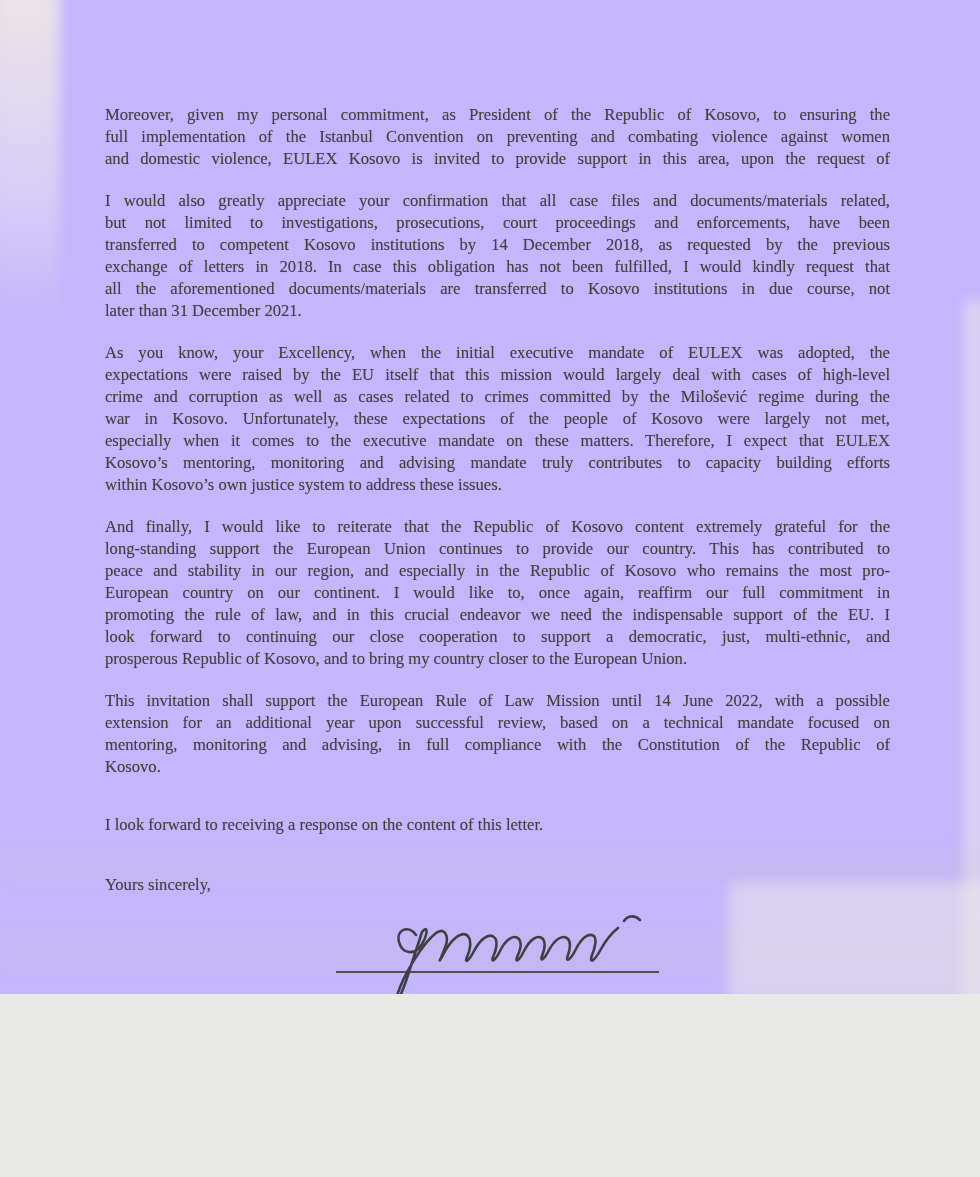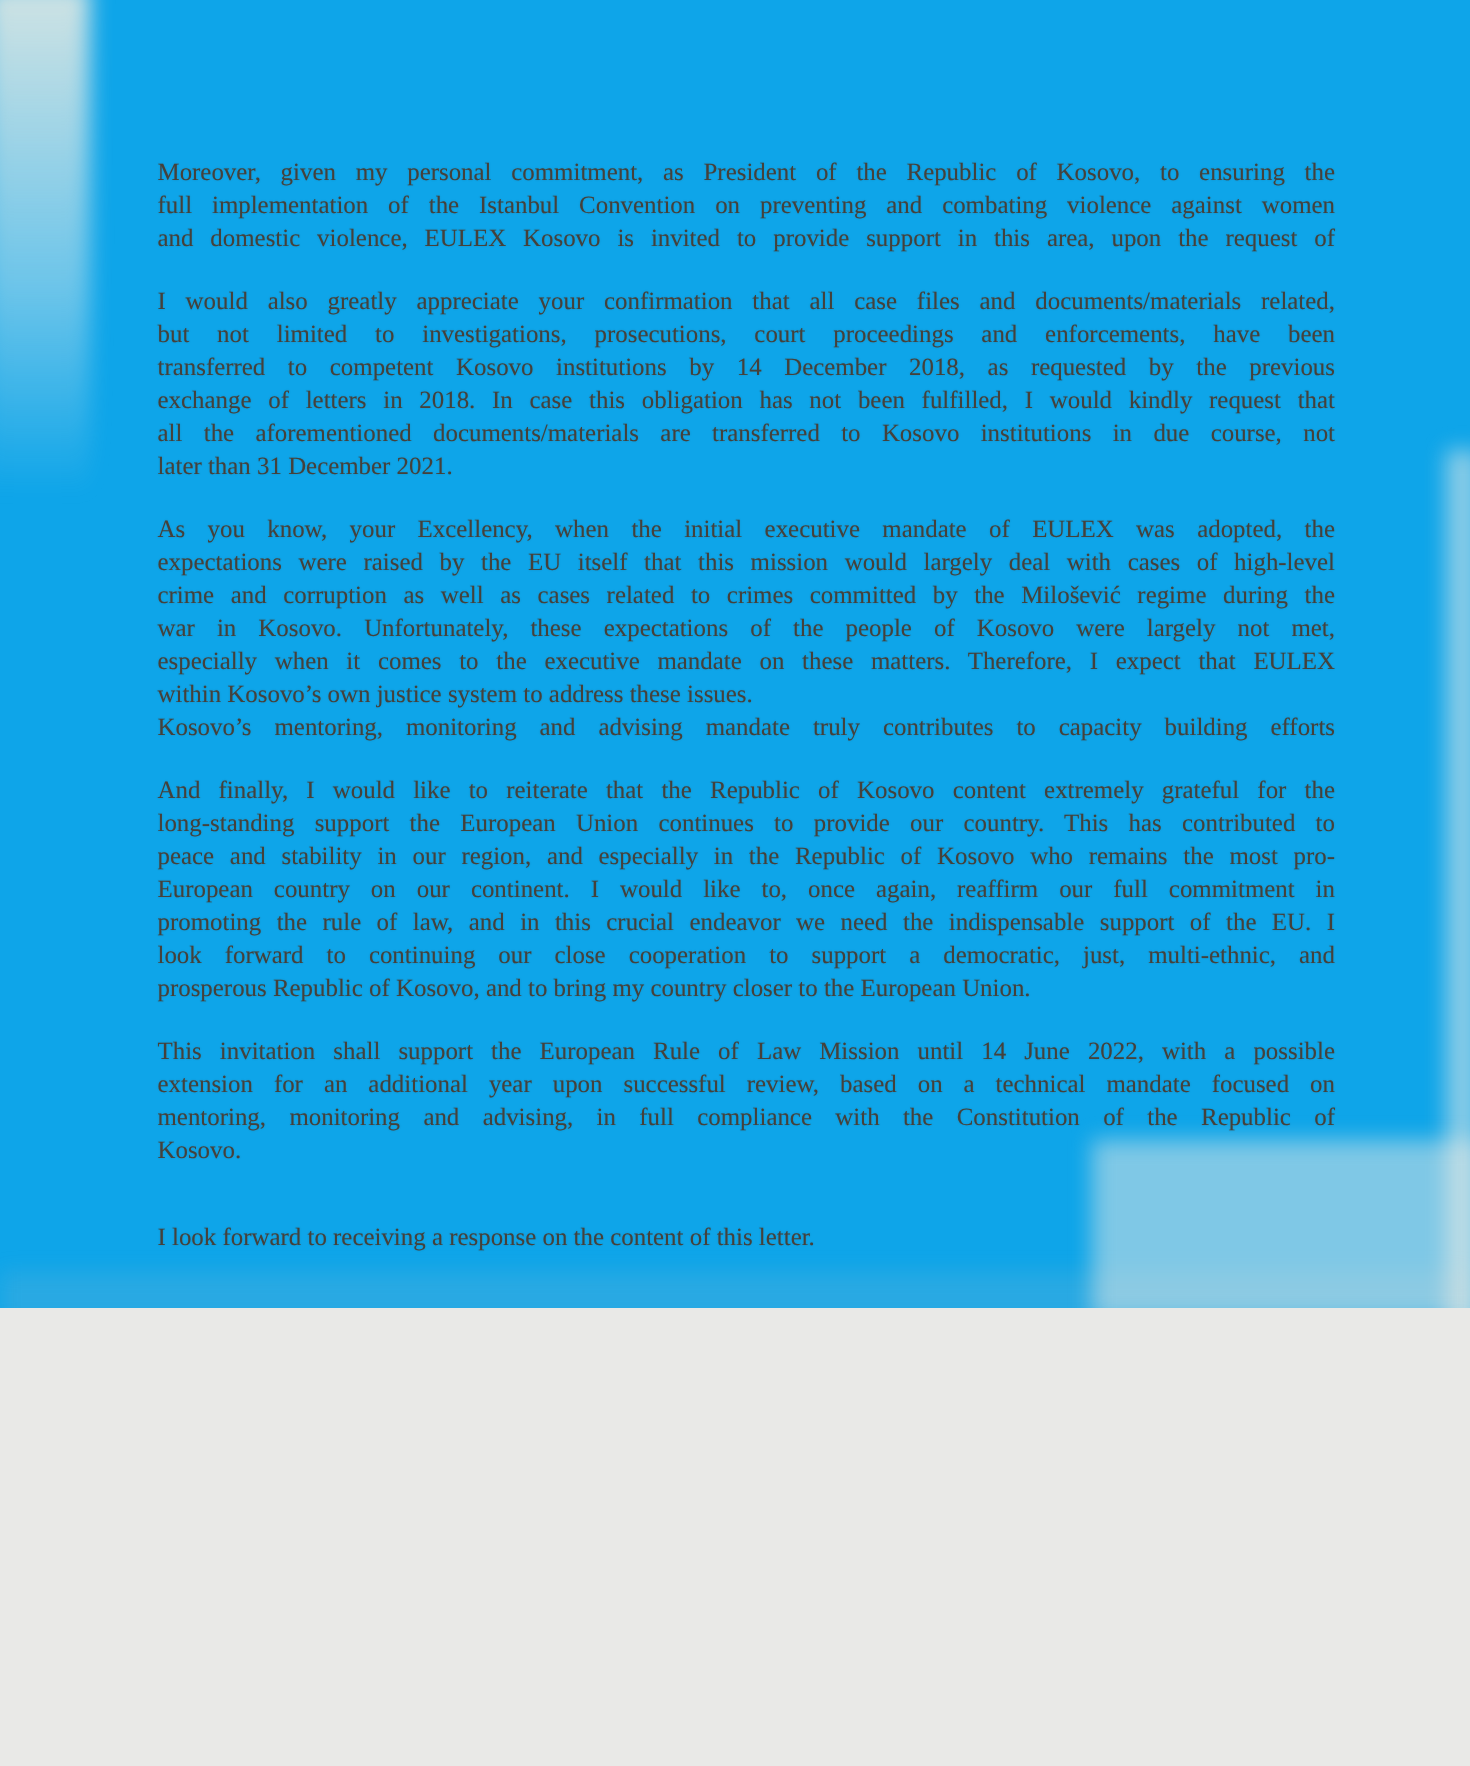--- a/index.html
+++ b/index.html
@@ -3,23 +3,23 @@
 <meta charset="utf-8">
 <style>
   html, body {
     margin: 0;
     padding: 0;
     background: #e9e9e7;
   }
   .page {
     position: relative;
     width: 980px;
-    height: 872px;
+    height: 994px;
     margin: 0 auto;
-    background: #0ea5e9;
+    background: #c4b5fd;
     overflow: hidden;
     font-family: "Liberation Serif", "DejaVu Serif", serif;
     color: #45413b;
   }
   
   .artifact {
     position: absolute;
     pointer-events: none;
     filter: blur(7px);
   }
@@ -147,22 +147,22 @@
           <div class="jline">exchange of letters in 2018. In case this obligation has not been fulfilled, I would kindly request that</div>
           <div class="jline">all the aforementioned documents/materials are transferred to Kosovo institutions in due course, not</div>
           <div class="jline last">later than 31 December 2021.</div>
         </div>
         <div class="paragraph">
           <div class="jline">As you know, your Excellency, when the initial executive mandate of EULEX was adopted, the</div>
           <div class="jline">expectations were raised by the EU itself that this mission would largely deal with cases of high-level</div>
           <div class="jline">crime and corruption as well as cases related to crimes committed by the Milošević regime during the</div>
           <div class="jline">war in Kosovo. Unfortunately, these expectations of the people of Kosovo were largely not met,</div>
           <div class="jline">especially when it comes to the executive mandate on these matters. Therefore, I expect that EULEX</div>
+          <div class="jline">Kosovo’s mentoring, monitoring and advising mandate truly contributes to capacity building efforts</div>
           <div class="jline last">within Kosovo’s own justice system to address these issues.</div>
-          <div class="jline">Kosovo’s mentoring, monitoring and advising mandate truly contributes to capacity building efforts</div>
         </div>
         <div class="paragraph">
           <div class="jline">And finally, I would like to reiterate that the Republic of Kosovo content extremely grateful for the</div>
           <div class="jline">long-standing support the European Union continues to provide our country. This has contributed to</div>
           <div class="jline">peace and stability in our region, and especially in the Republic of Kosovo who remains the most pro-</div>
           <div class="jline">European country on our continent. I would like to, once again, reaffirm our full commitment in</div>
           <div class="jline">promoting the rule of law, and in this crucial endeavor we need the indispensable support of the EU. I</div>
           <div class="jline">look forward to continuing our close cooperation to support a democratic, just, multi-ethnic, and</div>
           <div class="jline last">prosperous Republic of Kosovo, and to bring my country closer to the European Union.</div>
         </div>

